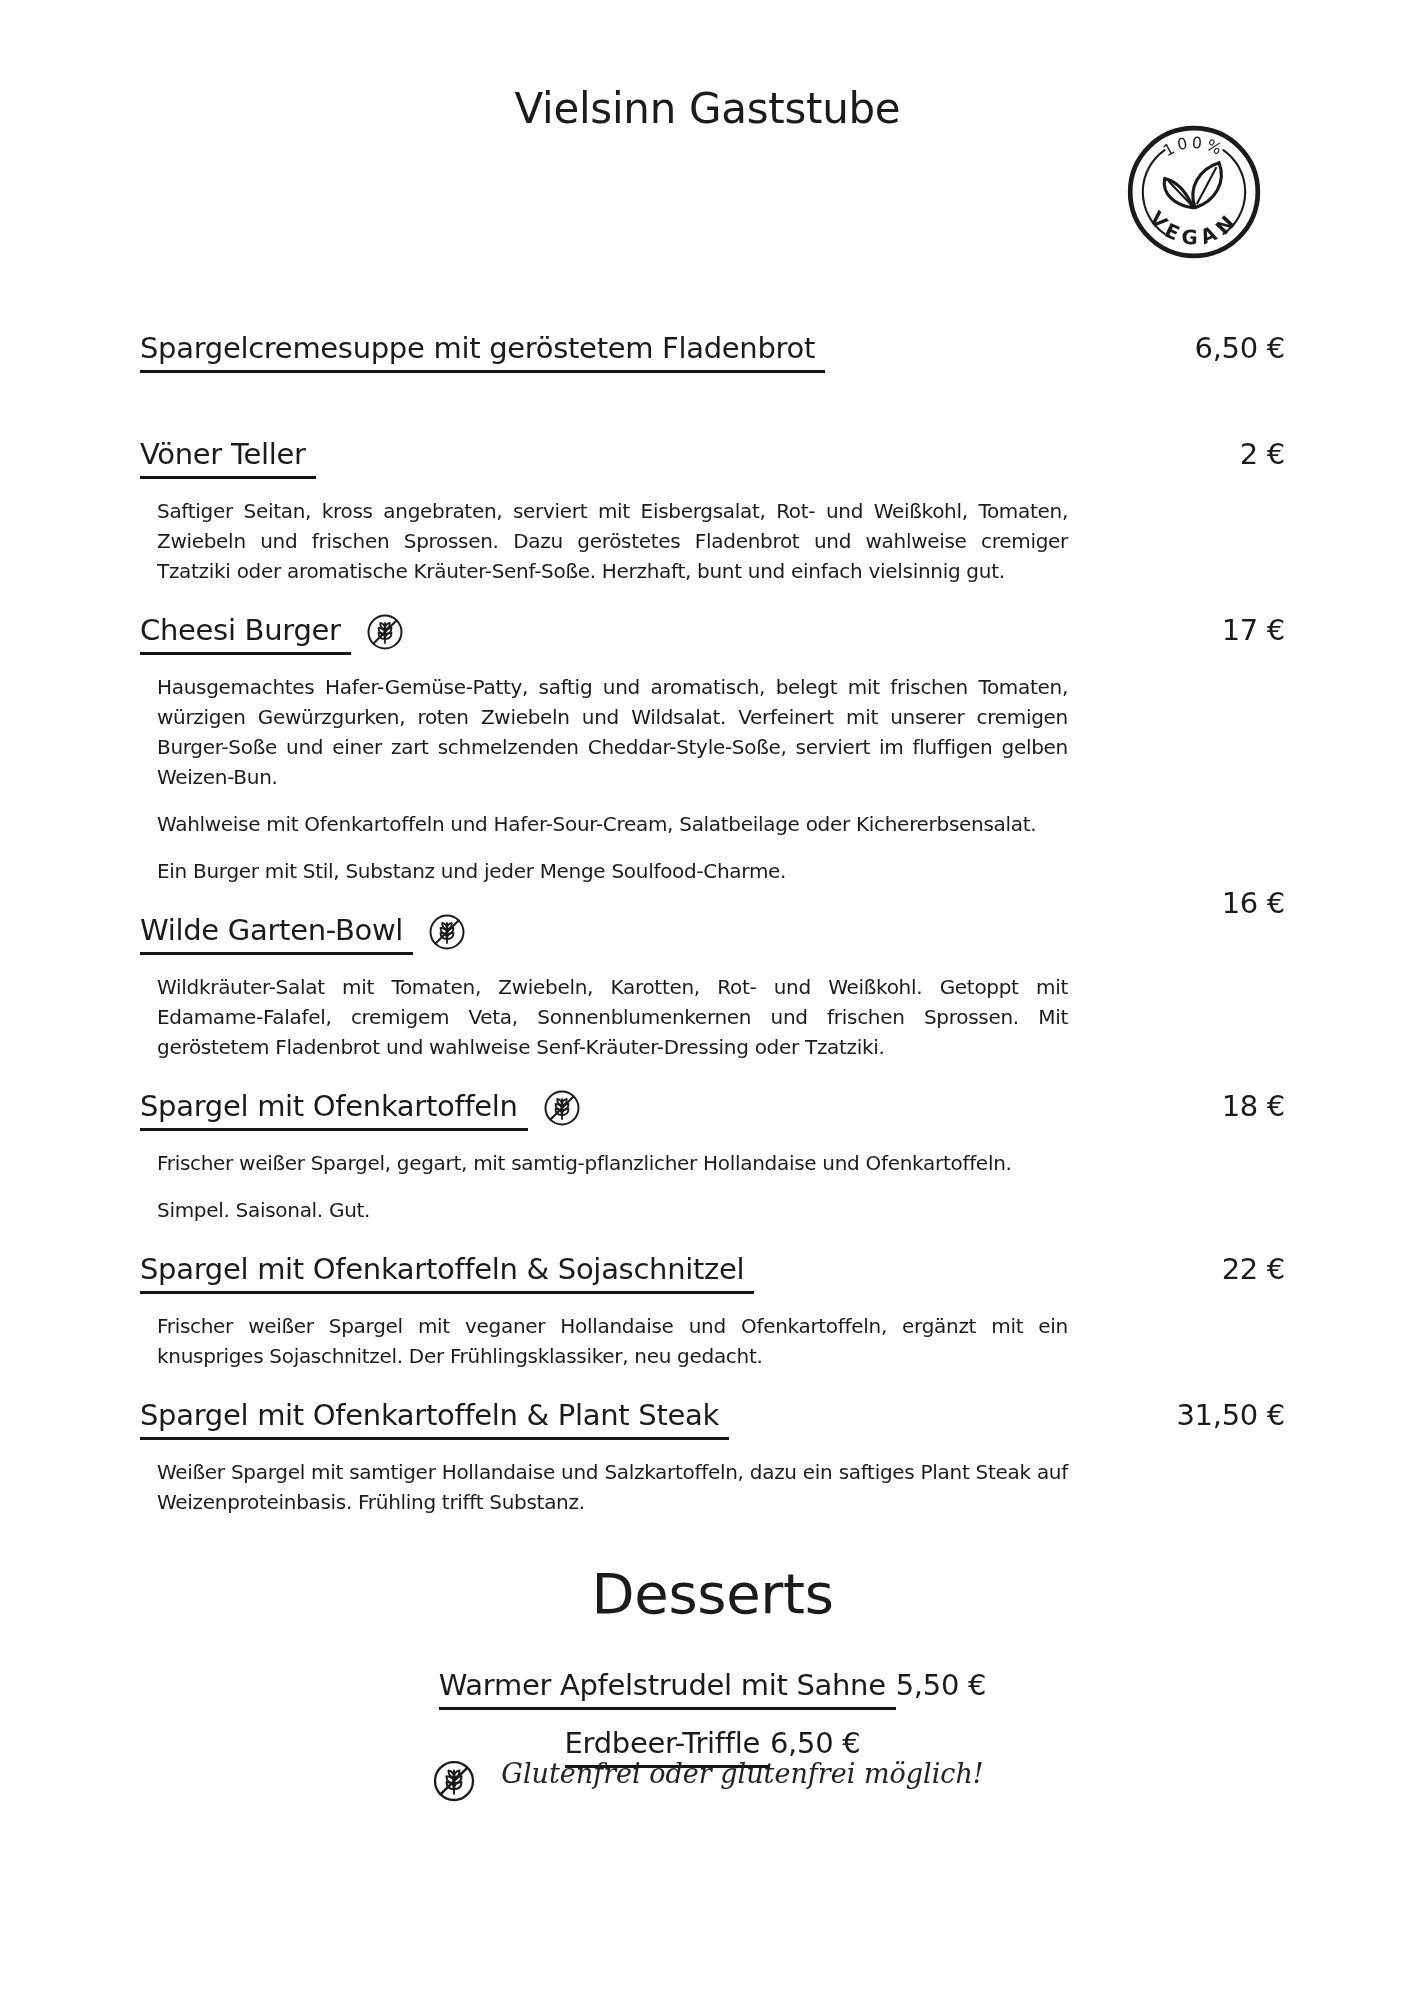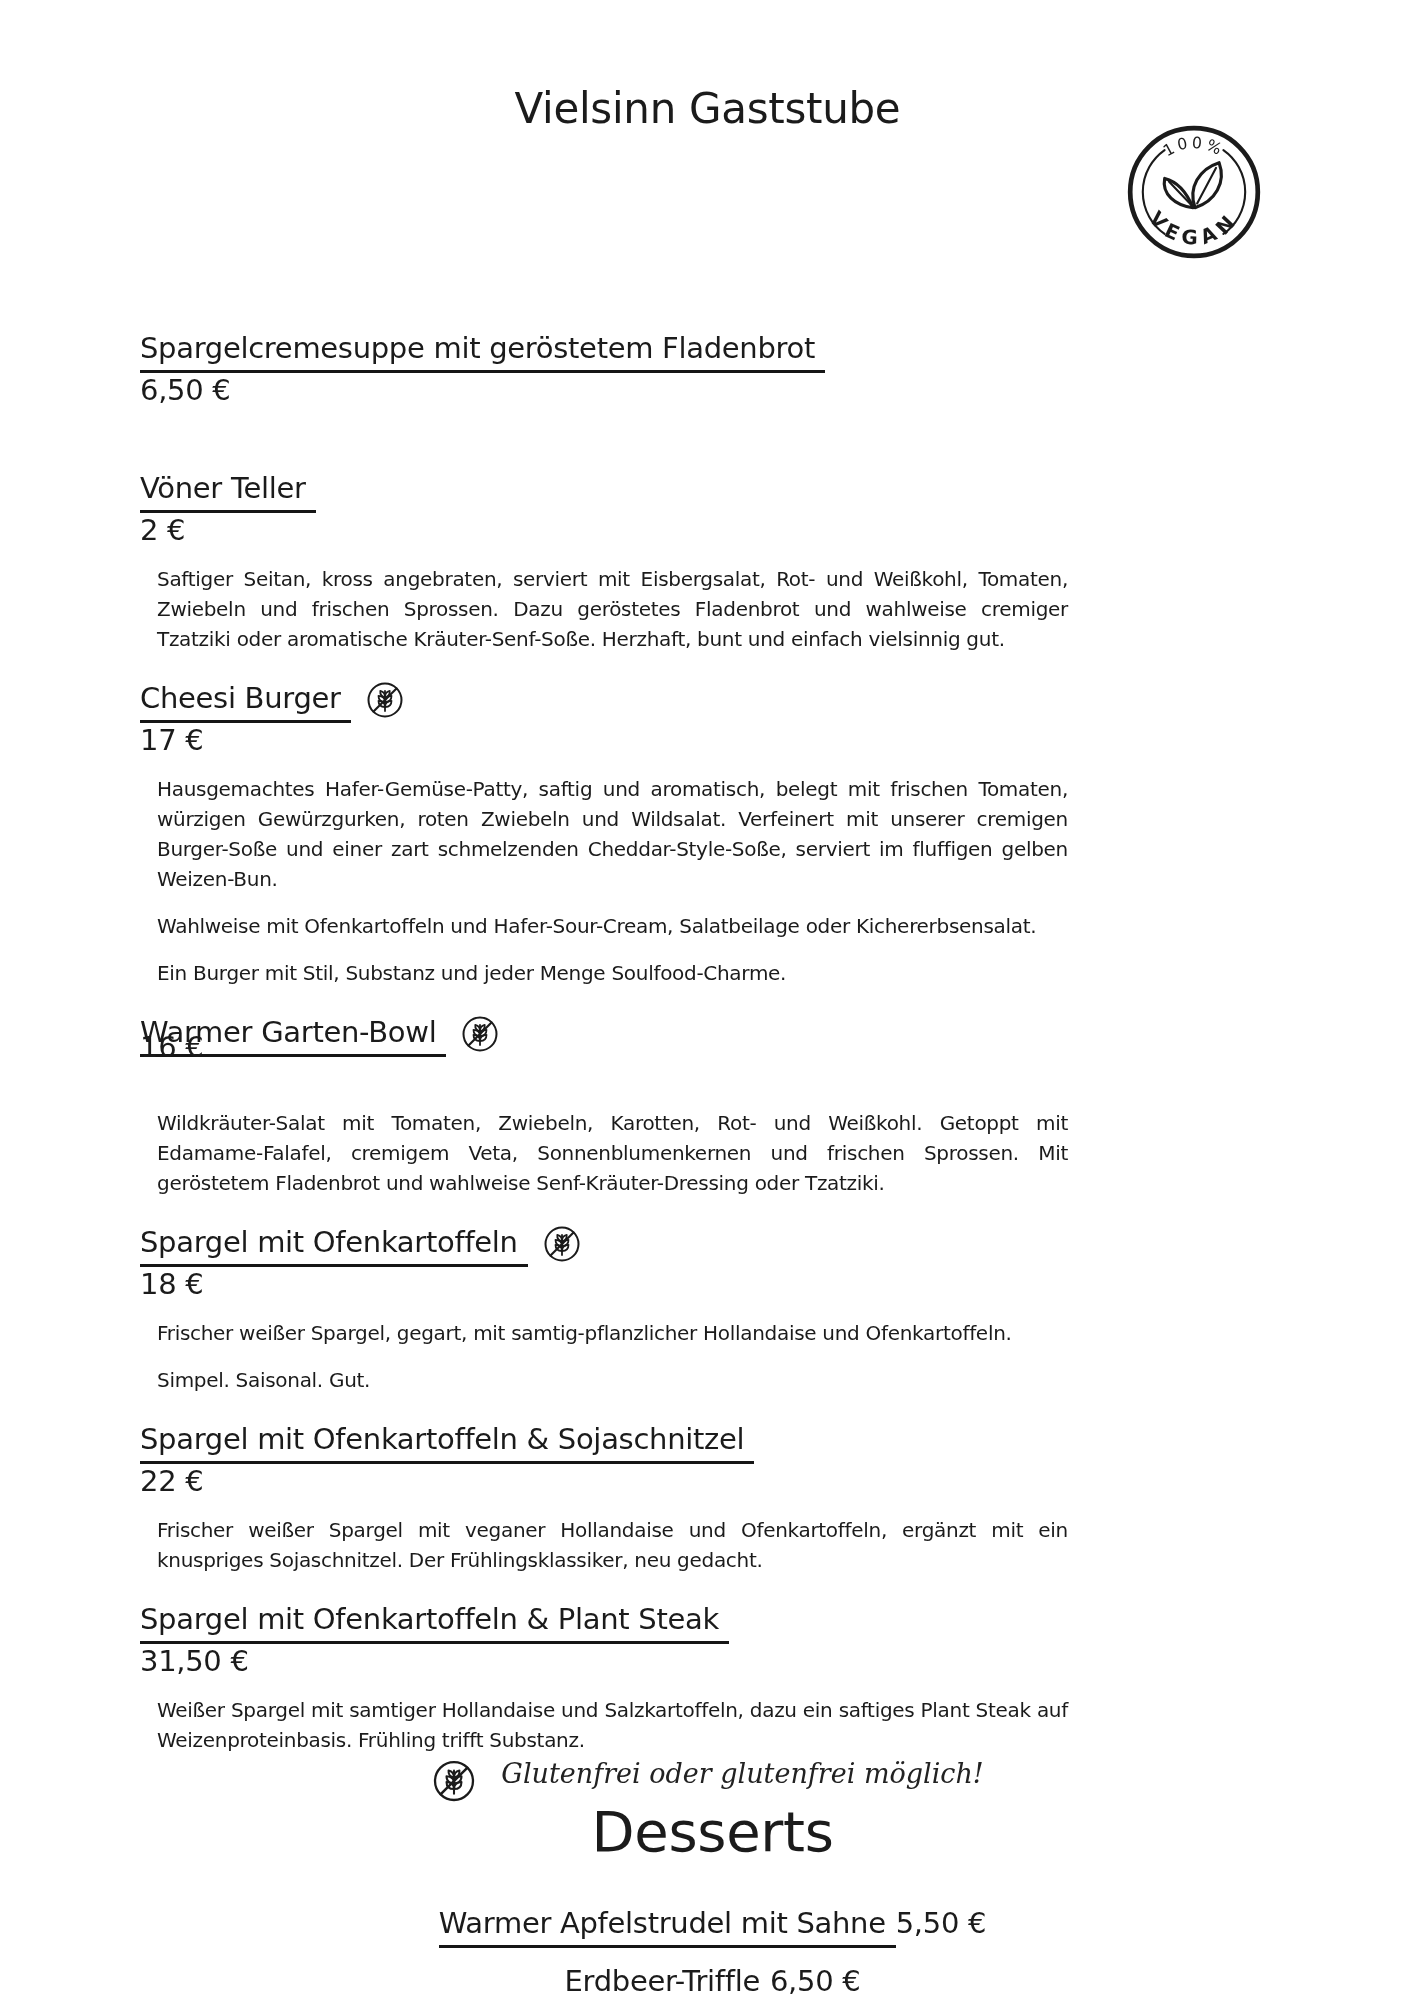--- a/index.html
+++ b/index.html
@@ -19,21 +19,21 @@
   .page-title { font-size:92px; line-height:1.05; font-weight:400; letter-spacing:-2px; }
   .page-subtitle { font-size:42px; margin-top:16px; font-weight:400; }
 
   .vegan-badge { position:absolute; top:124px; right:153px; width:136px; height:136px; }
   .vegan-badge svg { width:100%; height:100%; display:block; }
 
   
   .menu { margin:198px 130px 0 140px; }
   .menu-item { margin-bottom:27px; }
   .menu-item.big-gap { margin-bottom:64px; }
-  .item-row { display:flex; justify-content:space-between; align-items:baseline;flex-direction:column; }
+  .item-row { display:flex; justify-content:space-between; align-items:baseline; }
   .item-left { display:inline-flex; align-items:center; gap:14px; }
   .item-name {
     font-size:29px;
     border-bottom:3px solid #161616;
     padding:0 10px 5px 0;
     white-space:nowrap;
   }
   .gf-icon { width:40px; height:40px; flex:0 0 auto; transform:translateY(-2px); }
   .gf-icon svg { width:100%; height:100%; display:block; }
   .item-price { font-size:29px; white-space:nowrap; }
@@ -148,21 +148,21 @@
       <div class="item-desc">
         <p>Hausgemachtes Hafer-Gemüse-Patty, saftig und aromatisch, belegt mit frischen Tomaten, würzigen Gewürzgurken, roten Zwiebeln und Wildsalat. Verfeinert mit unserer cremigen Burger-Soße und einer zart schmelzenden Cheddar-Style-Soße, serviert im fluffigen gelben Weizen-Bun.</p>
         <p>Wahlweise mit Ofenkartoffeln und Hafer-Sour-Cream, Salatbeilage oder Kichererbsensalat.</p>
         <p>Ein Burger mit Stil, Substanz und jeder Menge Soulfood-Charme.</p>
       </div>
     </div>
 
     <div class="menu-item">
       <div class="item-row">
         <span class="item-left">
-          <span class="item-name">Warmer Garten-Bowl</span>
+          <span class="item-name">Wilde Garten-Bowl</span>
           <span class="gf-icon">
               <svg viewBox="0 0 40 40">
                 <use href="#gf-symbol"></use>
               </svg>
             </span>
         </span>
         <span class="item-price raised">16 €</span>
       </div>
       <div class="item-desc">
         <p>Wildkräuter-Salat mit Tomaten, Zwiebeln, Karotten, Rot- und Weißkohl. Getoppt mit Edamame-Falafel, cremigem Veta, Sonnenblumenkernen und frischen Sprossen. Mit geröstetem Fladenbrot und wahlweise Senf-Kräuter-Dressing oder Tzatziki.</p>

